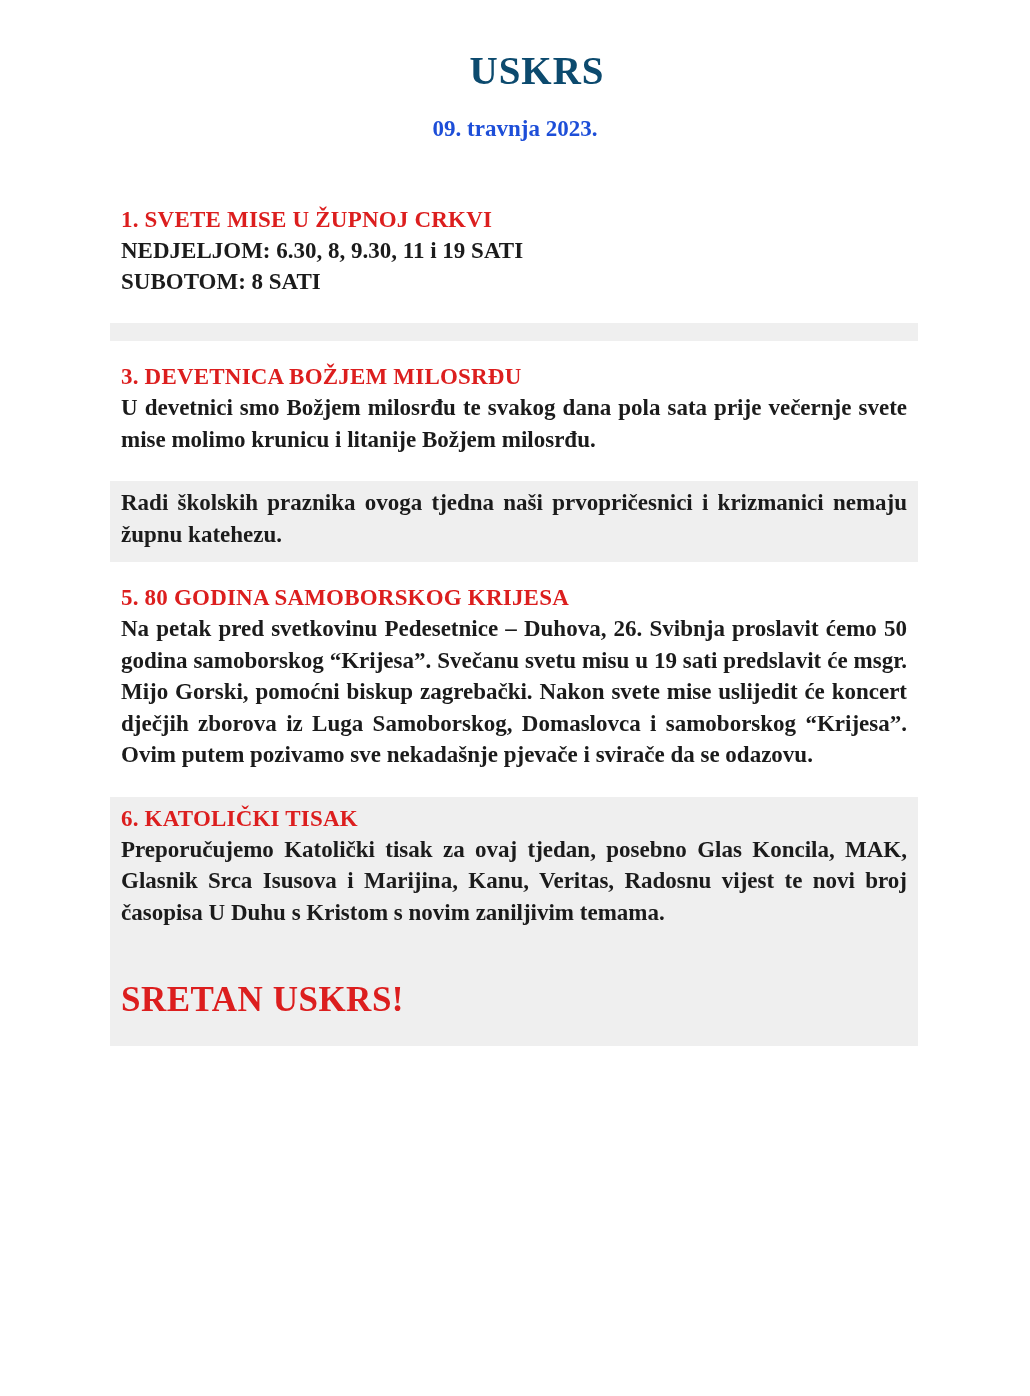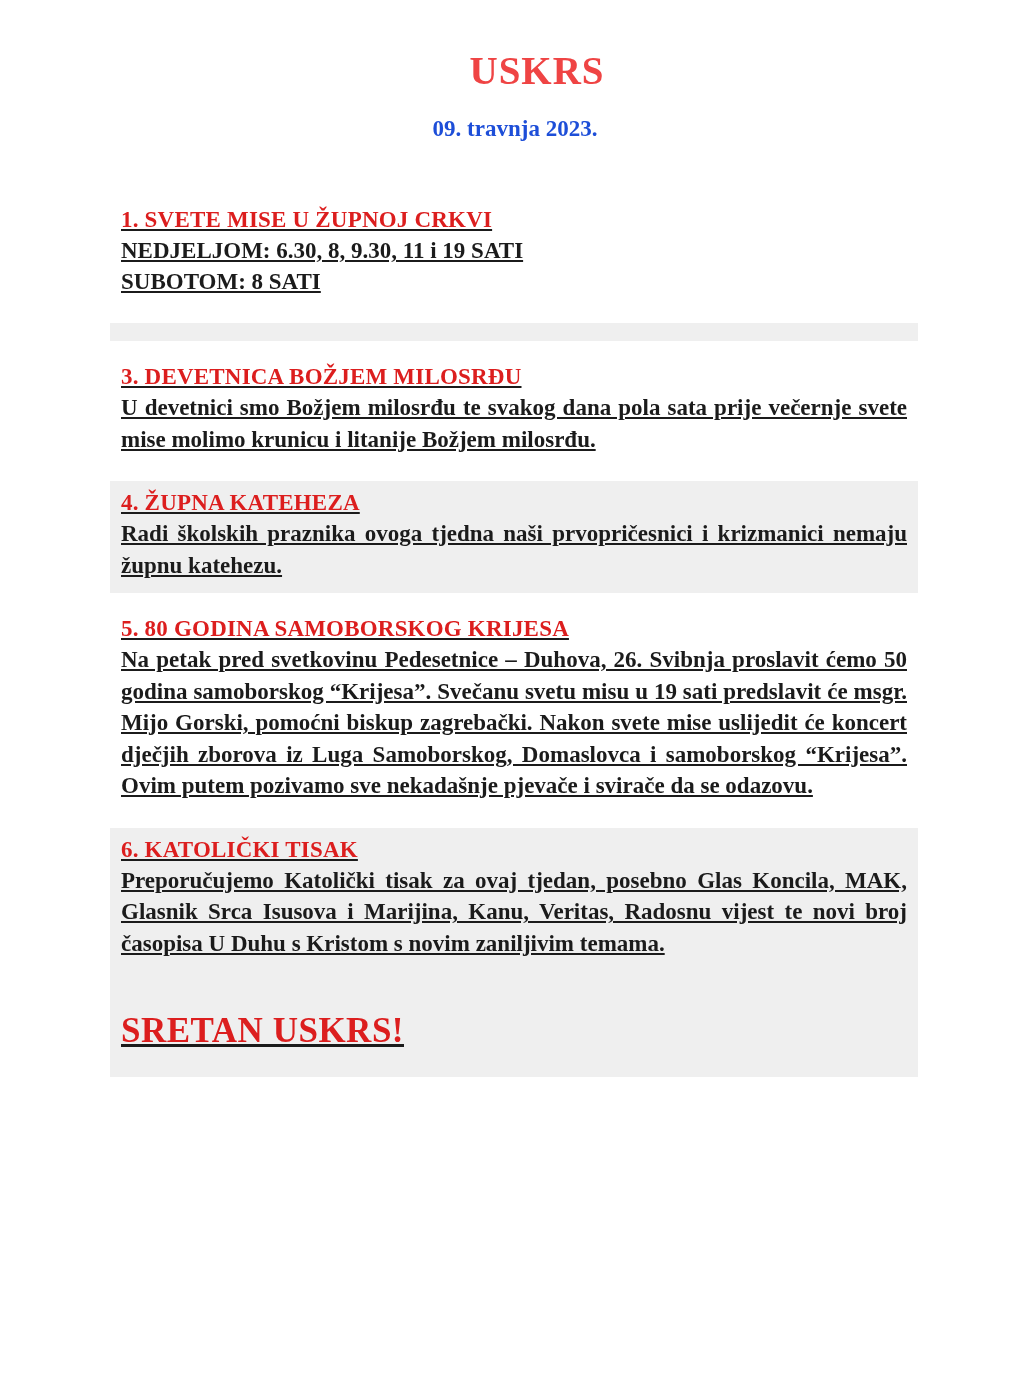--- a/index.html
+++ b/index.html
@@ -13,36 +13,35 @@
     font-weight: 700;
     color: #1b1b1b;
     overflow: hidden;
   }
   .page-title {
     margin: 0;
     padding-top: 50px;
     text-align: center;
     font-size: 39px;
     line-height: 42px;
-    color: #ef4444;
+    color: #0c4a6e;
     letter-spacing: 1px;
     padding-left: 44px;
   }
   .page-date {
     margin-top: 24px;
     text-align: center;
     font-size: 23px;
     line-height: 26px;
     color: #1d4ed8;
   }
   .content {
     width: 808px;
     margin-left: 110px;
     margin-top: 56px;
-    text-decoration: underline;
   }
   .sec {
     font-size: 23px;
     line-height: 31px;
     padding: 6px 11px 12px 11px;
     margin-bottom: 14px;
   }
   .sec.shaded { background: #efefef; }
   .sec-heading {
     margin: 0;
@@ -86,21 +85,20 @@
 
     <section class="sec shaded">
     </section>
 
     <section class="sec">
       <h2 class="sec-heading">3. DEVETNICA BOŽJEM MILOSRĐU</h2>
       <p class="sec-body">U devetnici smo Božjem milosrđu te svakog dana pola sata prije večernje svete mise molimo krunicu i litanije Božjem milosrđu.</p>
     </section>
 
     <section class="sec shaded">
-      <h2 class="sec-heading">4. ŽUPNA KATEHEZA</h2>
       <p class="sec-body">Radi školskih praznika ovoga tjedna naši prvopričesnici i krizmanici nemaju župnu katehezu.</p>
     </section>
 
     <section class="sec">
       <h2 class="sec-heading">5. 80 GODINA SAMOBORSKOG KRIJESA</h2>
       <p class="sec-body">Na petak pred svetkovinu Pedesetnice – Duhova, 26. Svibnja proslavit ćemo 50 godina samoborskog “Krijesa”. Svečanu svetu misu u 19 sati predslavit će msgr. Mijo Gorski, pomoćni biskup zagrebački. Nakon svete mise uslijedit će koncert dječjih zborova iz Luga Samoborskog, Domaslovca i samoborskog “Krijesa”. Ovim putem pozivamo sve nekadašnje pjevače i svirače da se odazovu.</p>
     </section>
 
     <section class="sec shaded">
       <h2 class="sec-heading">6. KATOLIČKI TISAK</h2>

